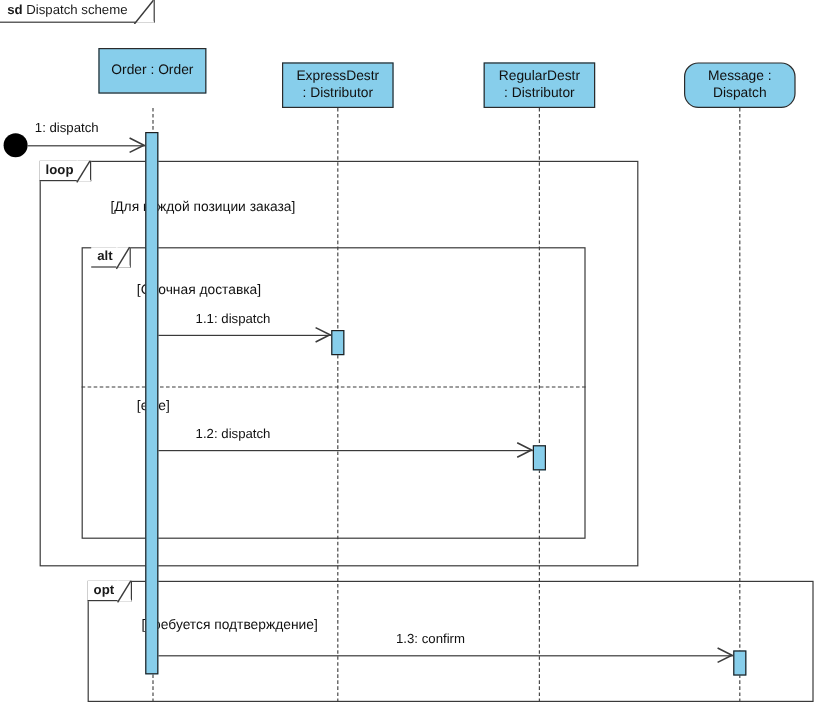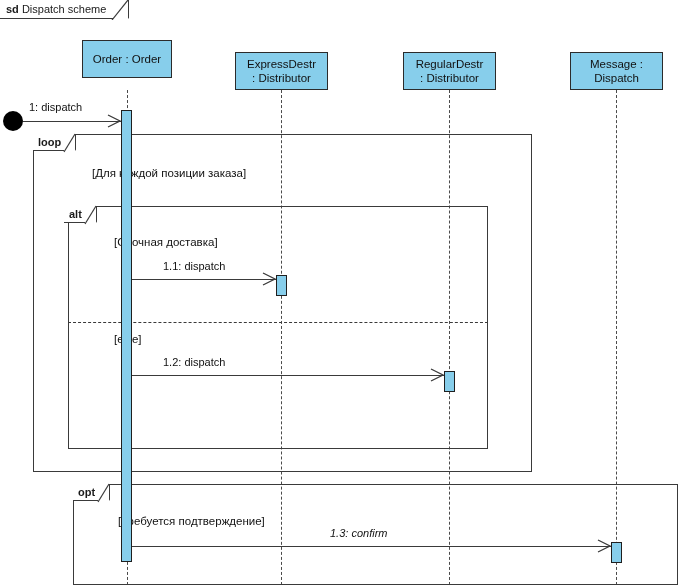--- a/index.html
+++ b/index.html
@@ -179,42 +179,42 @@
     <span>Order : Order</span>
   </div>
   <div class="lifeline-head" style="left:235px; top:52px; width:93px; height:38px;">
     <span>ExpressDestr</span>
     <span>: Distributor</span>
   </div>
   <div class="lifeline-head" style="left:403px; top:52px; width:93px; height:38px;">
     <span>RegularDestr</span>
     <span>: Distributor</span>
   </div>
-  <div class="lifeline-head" style="left:570px; top:52px; width:93px; height:38px;">
+  <div class="lifeline-head" style="left:570px; top:52px; width:93px; height:38px;border-radius:12px;">
     <span>Message :</span>
     <span>Dispatch</span>
   </div>
 
   <div class="lifeline-stem" style="left:127px; top:90px; height:495px;"></div>
   <div class="lifeline-stem" style="left:281px; top:90px; height:495px;"></div>
   <div class="lifeline-stem" style="left:449px; top:90px; height:495px;"></div>
   <div class="lifeline-stem" style="left:616px; top:90px; height:495px;"></div>
 
   <div class="fragment" style="left:33px; top:134px; width:499px; height:338px;"></div>
   <div class="fragment-label" style="left:33px; top:134px;">
     <span>loop</span>
     <span class="corner"></span>
     <svg style="position:absolute; right:0; top:0; width:14px; height:18px; overflow:visible;" viewBox="0 0 14 18">
       <line x1="14" y1="0" x2="3" y2="18" stroke="#3a3a3a" stroke-width="1.2"></line>
     </svg>
   </div>
   <div class="guard" style="left:92px; top:167px;">[Для каждой позиции заказа]</div>
 
   <div class="fragment" style="left:68px; top:206px; width:420px; height:243px;"></div>
-  <div class="fragment-label" style="left:64px; top:206px;">
+  <div class="fragment-label" style="left:76px; top:206px;">
     <span>alt</span>
     <span class="corner"></span>
     <svg style="position:absolute; right:0; top:0; width:14px; height:18px; overflow:visible;" viewBox="0 0 14 18">
       <line x1="14" y1="0" x2="3" y2="18" stroke="#3a3a3a" stroke-width="1.2"></line>
     </svg>
   </div>
   <div class="guard" style="left:114px; top:236px;">[Срочная доставка]</div>
 
   <div class="frag-divider" style="left:68px; top:322px; width:420px;"></div>
   <div class="guard" style="left:114px; top:333px;">[else]</div>
@@ -250,15 +250,15 @@
   <div class="msg-line" style="left:132px; top:375px; width:312px;"></div>
   <svg class="arrowhead" style="left:430px; top:367px;" viewBox="0 0 14 16">
     <polyline points="1,2 13,8 1,14" fill="none" stroke="#3a3a3a" stroke-width="1.3"></polyline>
   </svg>
   <div class="msg-label" style="left:163px; top:356px;">1.2: dispatch</div>
 
   <div class="msg-line" style="left:132px; top:546px; width:479px;"></div>
   <svg class="arrowhead" style="left:597px; top:538px;" viewBox="0 0 14 16">
     <polyline points="1,2 13,8 1,14" fill="none" stroke="#3a3a3a" stroke-width="1.3"></polyline>
   </svg>
-  <div class="msg-label" style="left:330px; top:527px;font-style:italic;">1.3: confirm</div>
+  <div class="msg-label" style="left:330px; top:527px;">1.3: confirm</div>
 
 </div>
 
 </body></html>

